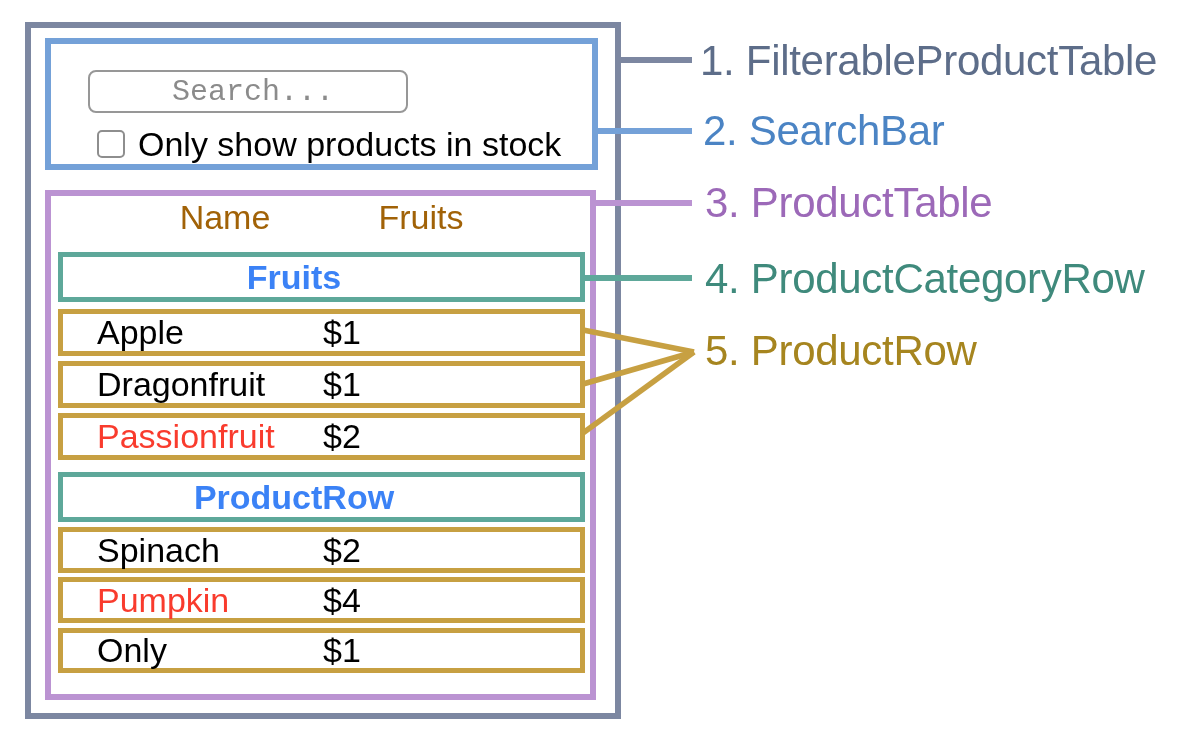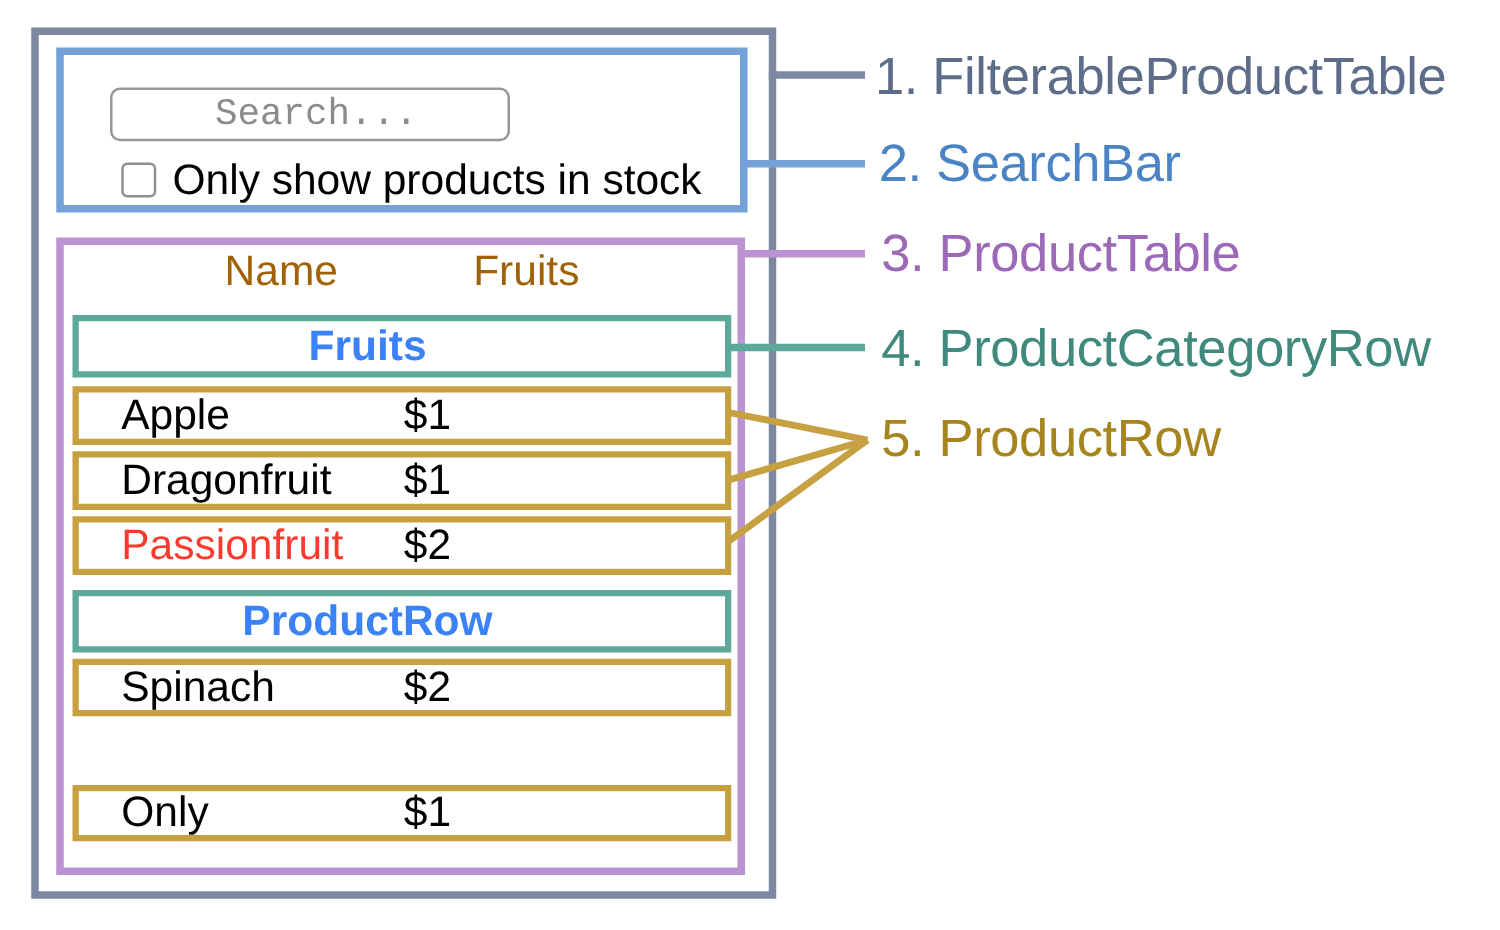--- a/index.html
+++ b/index.html
@@ -92,20 +92,24 @@
 
   <div class="row row-teal" style="top:472px;height:50px">
     <span class="cat">ProductRow</span>
   </div>
 
   <div class="row row-gold" style="top:527px;height:46px">
     <span class="cell cell-name">Spinach</span>
     <span class="cell cell-price">$2</span>
   </div>
 
+  <div class="row row-gold" style="top:577px;height:46px">
+    <span class="cell cell-name oos">Pumpkin</span>
+    <span class="cell cell-price">$4</span>
+  </div>
 
   <div class="row row-gold" style="top:628px;height:45px">
     <span class="cell cell-name">Only</span>
     <span class="cell cell-price">$1</span>
   </div>
 
   <svg class="connectors" viewBox="0 0 1200 744">
     <line x1="615" y1="60" x2="692" y2="60" stroke="#7c87a1" stroke-width="6"></line>
     <line x1="595" y1="131" x2="692" y2="131" stroke="#74a1d8" stroke-width="6"></line>
     <line x1="592" y1="203" x2="692" y2="203" stroke="#bb93d2" stroke-width="6"></line>

